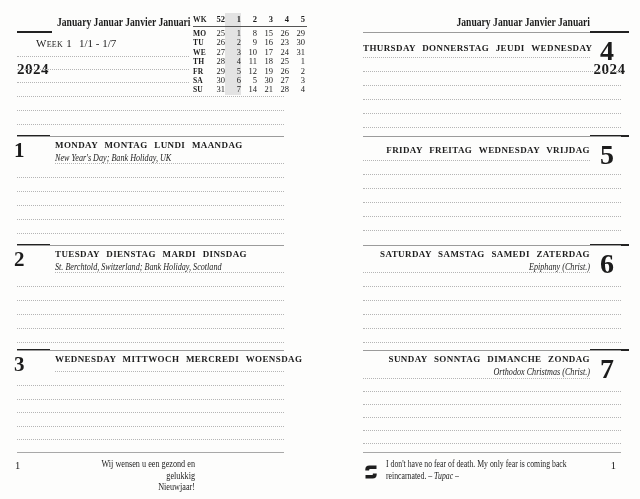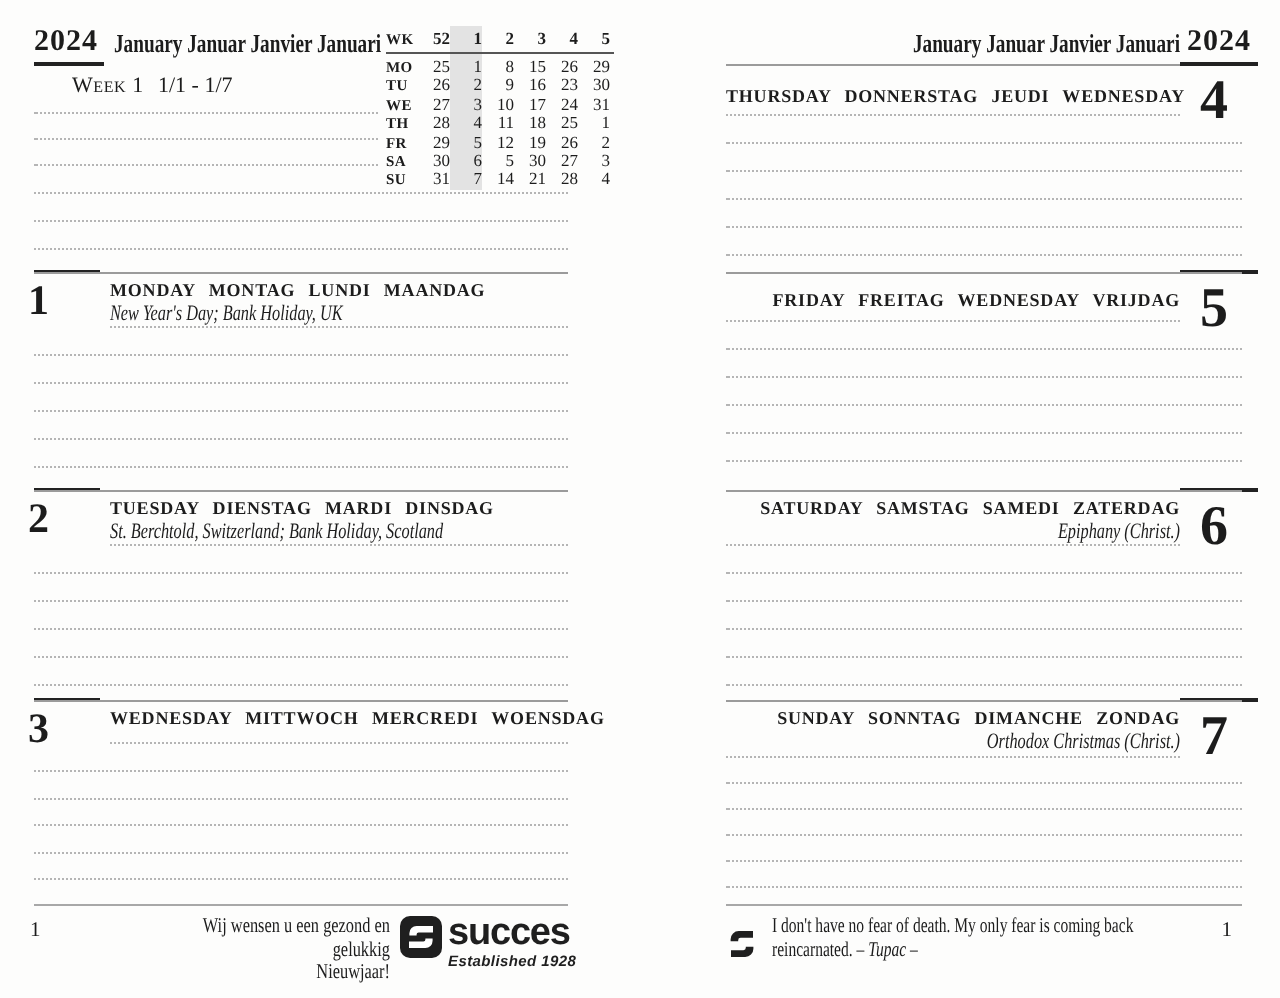--- a/index.html
+++ b/index.html
@@ -13,21 +13,21 @@
   .rule{position:absolute;height:0;border-top:1px dotted #b5b5b5;}
   .rl{left:3px;width:267px;}
   .rlh{left:3px;width:172px;}
   .rlf{left:41px;width:229px;}
   .rr{left:13px;width:258px;}
   .rrf{left:13px;width:227px;}
   .divider{position:absolute;height:0;border-top:1px solid #a8a8a8;}
   .thinbar{position:absolute;height:1px;background:#9b9b9b;}
   .darkbar{position:absolute;height:2px;background:#222;}
   
-  .year{font-weight:bold;font-size:15px;letter-spacing:.5px;}
+  .year{font-weight:bold;font-size:15px;letter-spacing:.5px;margin-top:48px;}
   .months{font-weight:bold;font-size:13px;white-space:nowrap;transform:scaleX(.74);transform-origin:0 50%;}
   .months.r{transform-origin:100% 50%;text-align:right;}
   .weekline{font-size:11px;white-space:nowrap;}
   .weekline .sc{font-variant:small-caps;margin-right:7px;letter-spacing:.3px;}
   
   .cal{position:absolute;left:179px;top:0;width:114px;font-size:8.5px;}
   .cal-hl{position:absolute;left:211px;top:13px;width:16px;height:82px;background:#e3e3e3;}
   .cal-row{display:flex;height:9.4px;line-height:9.4px;position:relative;align-items:center;}
   .cal-head{position:absolute;top:15px;left:0;right:0;font-weight:bold;}
   .cal-rows{position:absolute;top:29px;left:0;right:0;}
@@ -192,33 +192,20 @@
       <i class="rule rl" style="top:412px"></i>
       <i class="rule rl" style="top:426px"></i>
       <i class="rule rl" style="top:439px"></i>
     </div>
 
     <div class="divider" style="left:3px;top:452px;width:267px;"></div>
     <div class="pagenum" style="left:1px;top:460px;">1</div>
     <div class="footer-msg">
       <div>Wij wensen u een gezond en gelukkig</div>
       <div>Nieuwjaar!</div>
-    </div>
-    <div class="logo">
-      <span>
-        <svg viewBox="0 0 21 21" width="21" height="21">
-          <rect x="0" y="0" width="21" height="21" rx="5" fill="#1f1f1f"></rect>
-          <path fill="#ffffff" d="M16.5 5 v3.2 h-7.2 a1 1 0 0 0 -1 1 v0.6 h-3.6 v-1.2 a3.6 3.6 0 0 1 3.6 -3.6 z"></path>
-          <path fill="#ffffff" d="M4.5 16 v-3.2 h7.2 a1 1 0 0 0 1 -1 v-0.6 h3.6 v1.2 a3.6 3.6 0 0 1 -3.6 3.6 z"></path>
-        </svg>
-      </span>
-      <span class="logo-txt">
-        <div class="succes-text">succes</div>
-        <div class="succes-sub">Established 1928</div>
-      </span>
     </div>
   </div>
 
   <div class="page" id="right-page">
 
     <div class="abs months r" style="left:13px;top:14px;width:227px;">January Januar Janvier Januari</div>
     <div class="abs year" style="left:240px;top:13px;width:39px;text-align:center;">2024</div>
     <div class="thinbar" style="left:13px;top:32px;width:227px;"></div>
     <div class="darkbar" style="left:240px;top:31px;width:39px;"></div>
 

